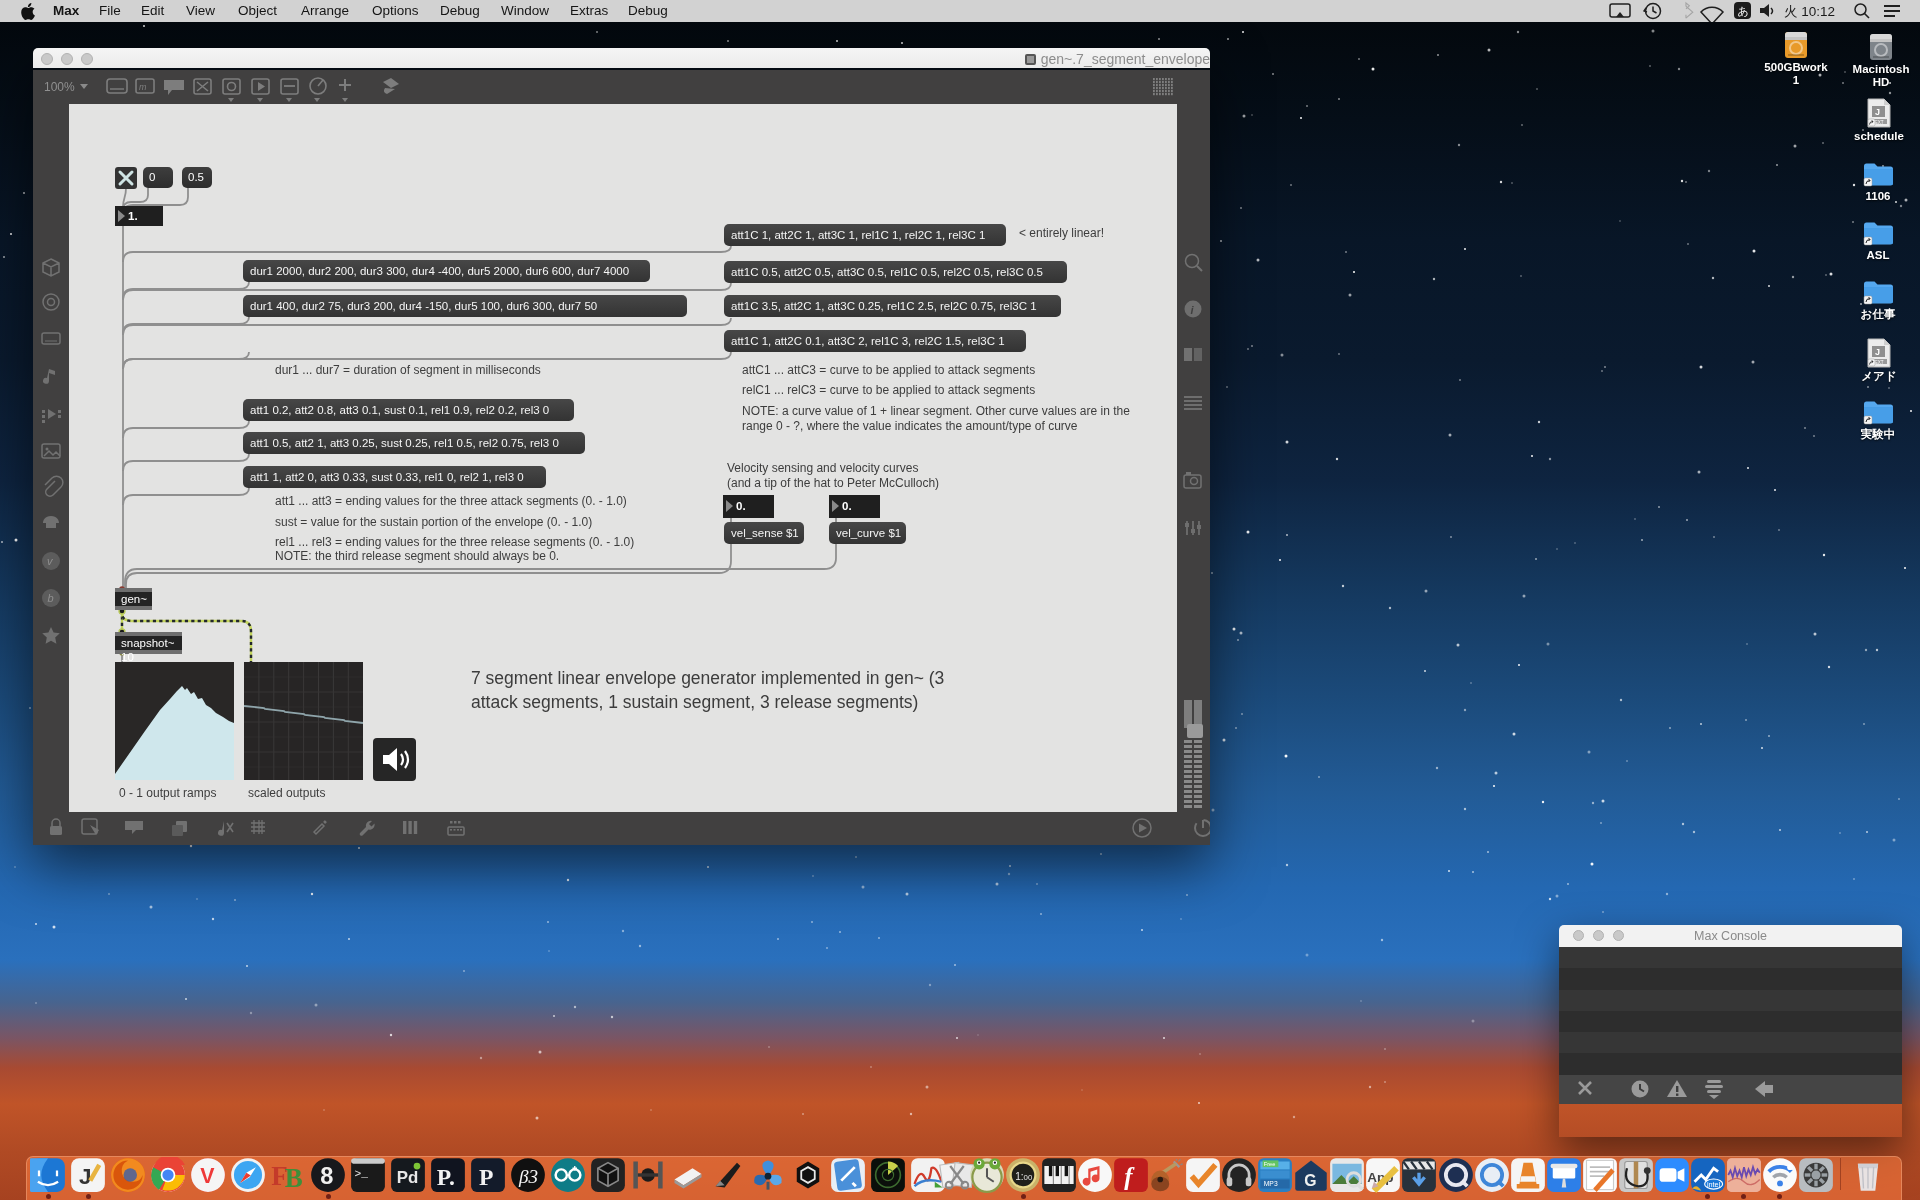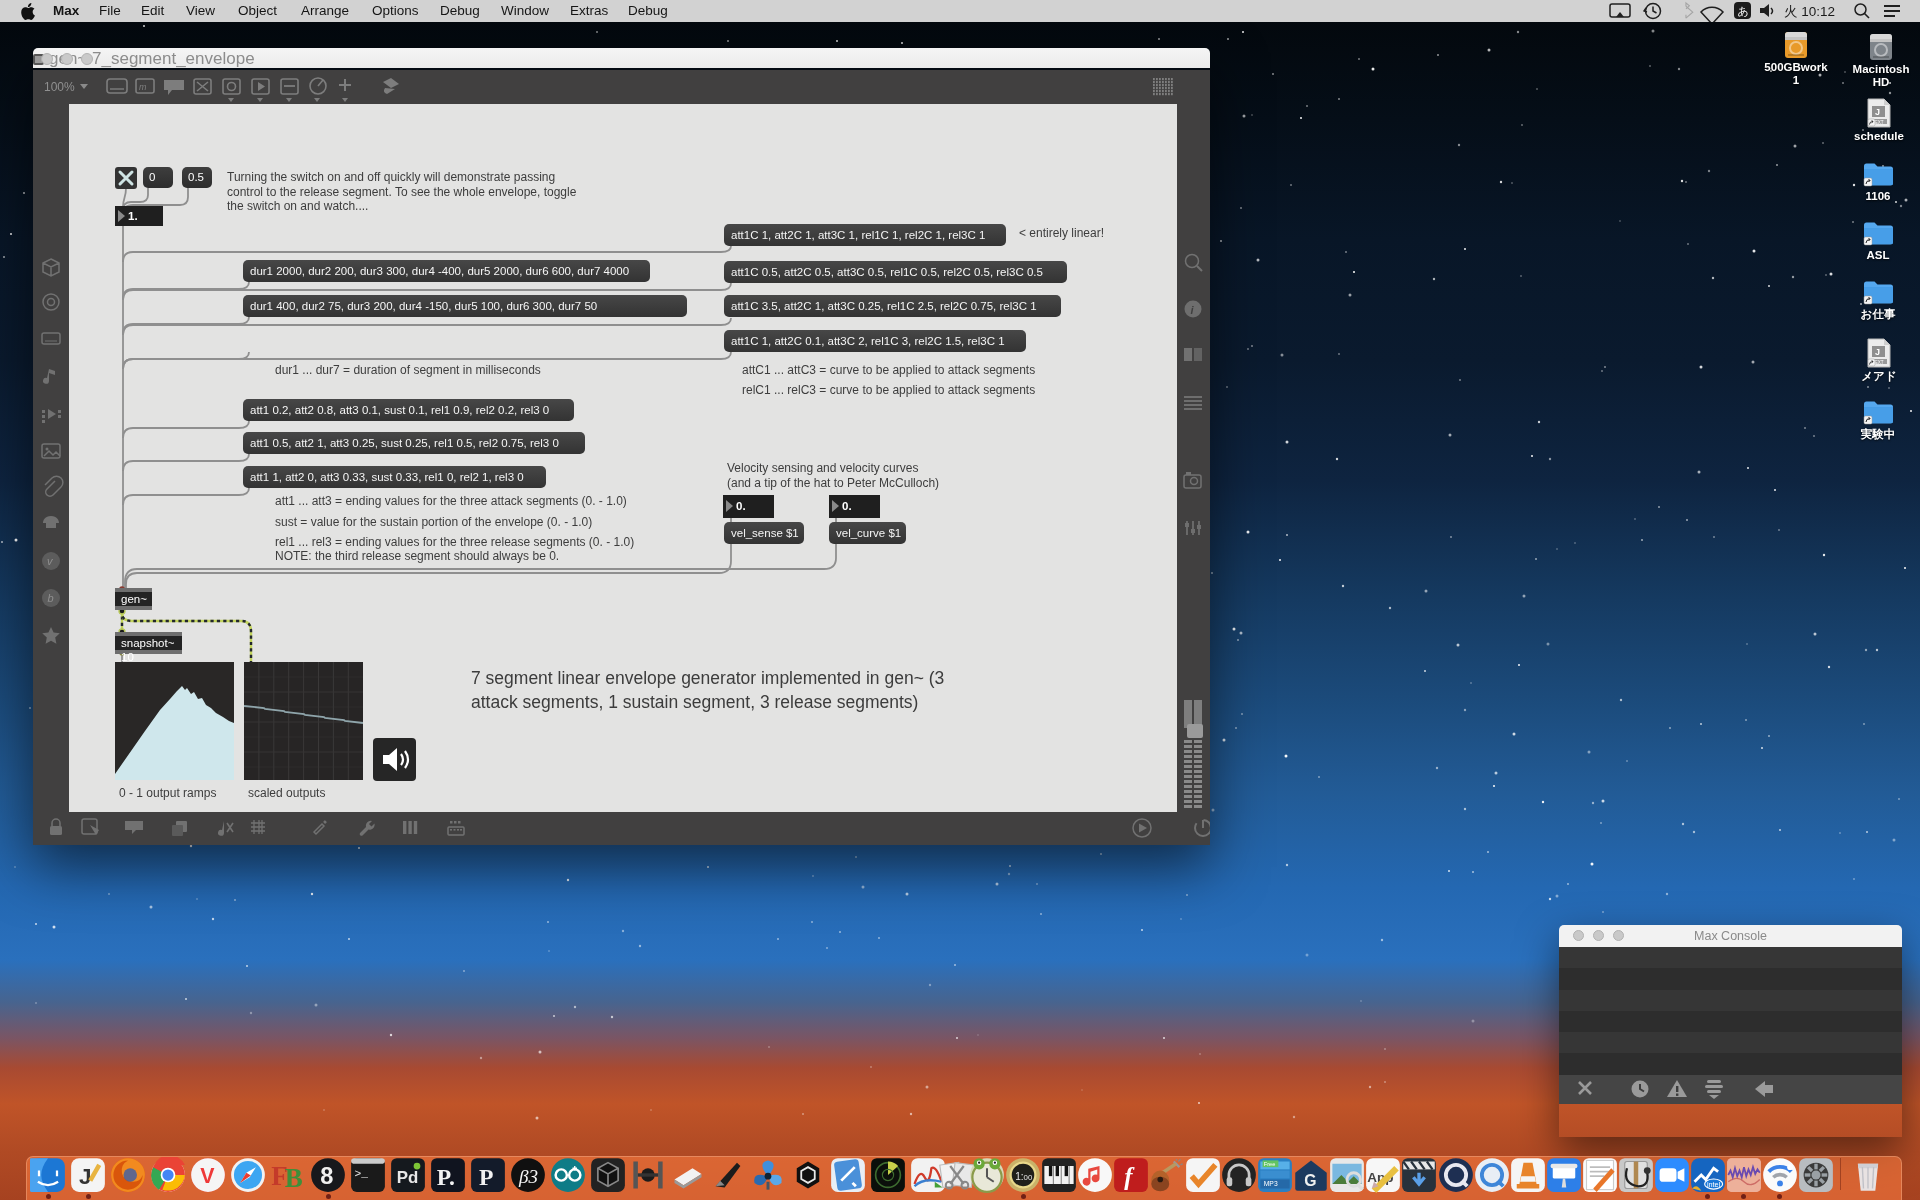--- a/index.html
+++ b/index.html
@@ -1,20 +1,20 @@
 <!DOCTYPE html>
 <html><head><meta charset="utf-8"><style>
 * {margin:0;padding:0;box-sizing:border-box}
 html,body {width:1920px;height:1200px;overflow:hidden;font-family:"Liberation Sans",sans-serif}
 #wall {position:absolute;inset:0;background:linear-gradient(180deg,#03070b 0%,#050e18 10%,#081627 20%,#0a1a2e 30%,#0e2440 40%,#153a61 50%,#1b4a7a 58%,#225b96 66%,#2468b2 74%,#2a70bd 80%,#47648f 83.5%,#7a5564 86.5%,#a84a32 89%,#c05428 92%,#b04a24 96%,#a64220 100%)}
 #menubar {position:absolute;left:0;top:0;width:1920px;height:22px;background:#d2d2d2;z-index:40}
 .mi {position:absolute;top:3px;font-size:13.5px;color:#151515}
 .mi.b {font-weight:bold}
 #win {position:absolute;left:33px;top:48px;width:1177px;height:797px;border-radius:5px 5px 0 0;box-shadow:0 22px 55px rgba(0,0,0,.55);z-index:10}
-#wtitle {position:absolute;left:0;top:0;width:100%;height:20px;background:linear-gradient(#f5f5f5,#ebebeb);border-radius:5px 5px 0 0;text-align:left;font-size:17px;color:#8c8c8c;line-height:22px}
+#wtitle {position:absolute;left:0;top:0;width:100%;height:20px;background:linear-gradient(#f5f5f5,#ebebeb);border-radius:5px 5px 0 0;text-align:right;font-size:14px;color:#8c8c8c;line-height:22px}
 .tl {position:absolute;top:5px;width:12px;height:12px;border-radius:50%;background:#c9c9c9;border:.5px solid #b2b2b2}
 #wtb {position:absolute;left:0;top:22px;width:100%;height:34px;background:#414040}
 #wlsb {position:absolute;left:0;top:56px;width:36px;height:708px;background:#414040}
 #wrsb {position:absolute;right:0;top:56px;width:33px;height:708px;background:#414040}
 #wbb {position:absolute;left:0;top:764px;width:100%;height:33px;background:#414040}
 #canvas {position:absolute;left:36px;top:56px;width:1108px;height:708px;background:#e3e3e2;overflow:hidden}
 .msg {position:absolute;height:22px;line-height:22px;background:linear-gradient(#474747,#333);border-radius:5px;color:#f5f5f5;font-size:11.5px;padding:0 0 0 7px;white-space:nowrap;overflow:hidden}
 .cmt {position:absolute;color:#3d3d3d;font-size:12px;line-height:14.5px;white-space:nowrap}
 .tog {position:absolute;left:115px;top:167px;width:22px;height:22px;background:#333;border-radius:3px}
 .nbox {position:absolute;height:21px;line-height:21px;background:linear-gradient(#3e3e3e,#2d2d2d);border-radius:5px;color:#fff;font-size:11.5px;padding-left:6px}
@@ -856,25 +856,25 @@
         <div class="msg" style="left:243px;top:295px;width:444px">dur1 400, dur2 75, dur3 200, dur4 -150, dur5 100, dur6 300, dur7 50</div>
         <div class="msg" style="left:243px;top:399px;width:331px">att1 0.2, att2 0.8, att3 0.1, sust 0.1, rel1 0.9, rel2 0.2, rel3 0</div>
         <div class="msg" style="left:243px;top:432px;width:342px">att1 0.5, att2 1, att3 0.25, sust 0.25, rel1 0.5, rel2 0.75, rel3 0</div>
         <div class="msg" style="left:243px;top:466px;width:303px">att1 1, att2 0, att3 0.33, sust 0.33, rel1 0, rel2 1, rel3 0</div>
         <div class="msg" style="left:724px;top:224px;width:282px">att1C 1, att2C 1, att3C 1, rel1C 1, rel2C 1, rel3C 1</div>
         <div class="msg" style="left:724px;top:261px;width:343px">att1C 0.5, att2C 0.5, att3C 0.5, rel1C 0.5, rel2C 0.5, rel3C 0.5</div>
         <div class="msg" style="left:724px;top:295px;width:337px">att1C 3.5, att2C 1, att3C 0.25, rel1C 2.5, rel2C 0.75, rel3C 1</div>
         <div class="msg" style="left:724px;top:330px;width:302px">att1C 1, att2C 0.1, att3C 2, rel1C 3, rel2C 1.5, rel3C 1</div>
         <div class="msg" style="left:724px;top:522px;width:80px">vel_sense $1</div>
         <div class="msg" style="left:829px;top:522px;width:77px">vel_curve $1</div>
-        <div class="cmt" style="left:227px;top:170px">Turning the switch on and off quickly will demonstrate passing<br>control to the release segment. To see the whole envelope, toggle<br>the switch on and watch....</div>
         <div class="cmt" style="left:1019px;top:226px">&lt; entirely linear!</div>
         <div class="cmt" style="left:275px;top:363px">dur1 ... dur7 = duration of segment in milliseconds</div>
         <div class="cmt" style="left:742px;top:363px">attC1 ... attC3 = curve to be applied to attack segments</div>
         <div class="cmt" style="left:742px;top:383px">relC1 ... relC3 = curve to be applied to attack segments</div>
+        <div class="cmt" style="left:742px;top:404px">NOTE: a curve value of 1 + linear segment. Other curve values are in the<br>range 0 - ?, where the value indicates the amount/type of curve</div>
         <div class="cmt" style="left:275px;top:494px">att1 ... att3 = ending values for the three attack segments (0. - 1.0)</div>
         <div class="cmt" style="left:275px;top:515px">sust = value for the sustain portion of the envelope (0. - 1.0)</div>
         <div class="cmt" style="left:275px;top:535px">rel1 ... rel3 = ending values for the three release segments (0. - 1.0)</div>
         <div class="cmt" style="left:275px;top:549px">NOTE: the third release segment should always be 0.</div>
         <div class="cmt" style="left:727px;top:461px">Velocity sensing and velocity curves<br>(and a tip of the hat to Peter McCulloch)</div>
         <div class="cmt" style="left:119px;top:786px">0 - 1 output ramps</div>
         <div class="cmt" style="left:248px;top:786px">scaled outputs</div>
 <div class="tog"><svg width="22" height="22">
             <path d="M5,5 L17,17 M17,5 L5,17" stroke="#cfe4e4" stroke-width="3" fill="none" stroke-linecap="round"></path>
           </svg></div>

